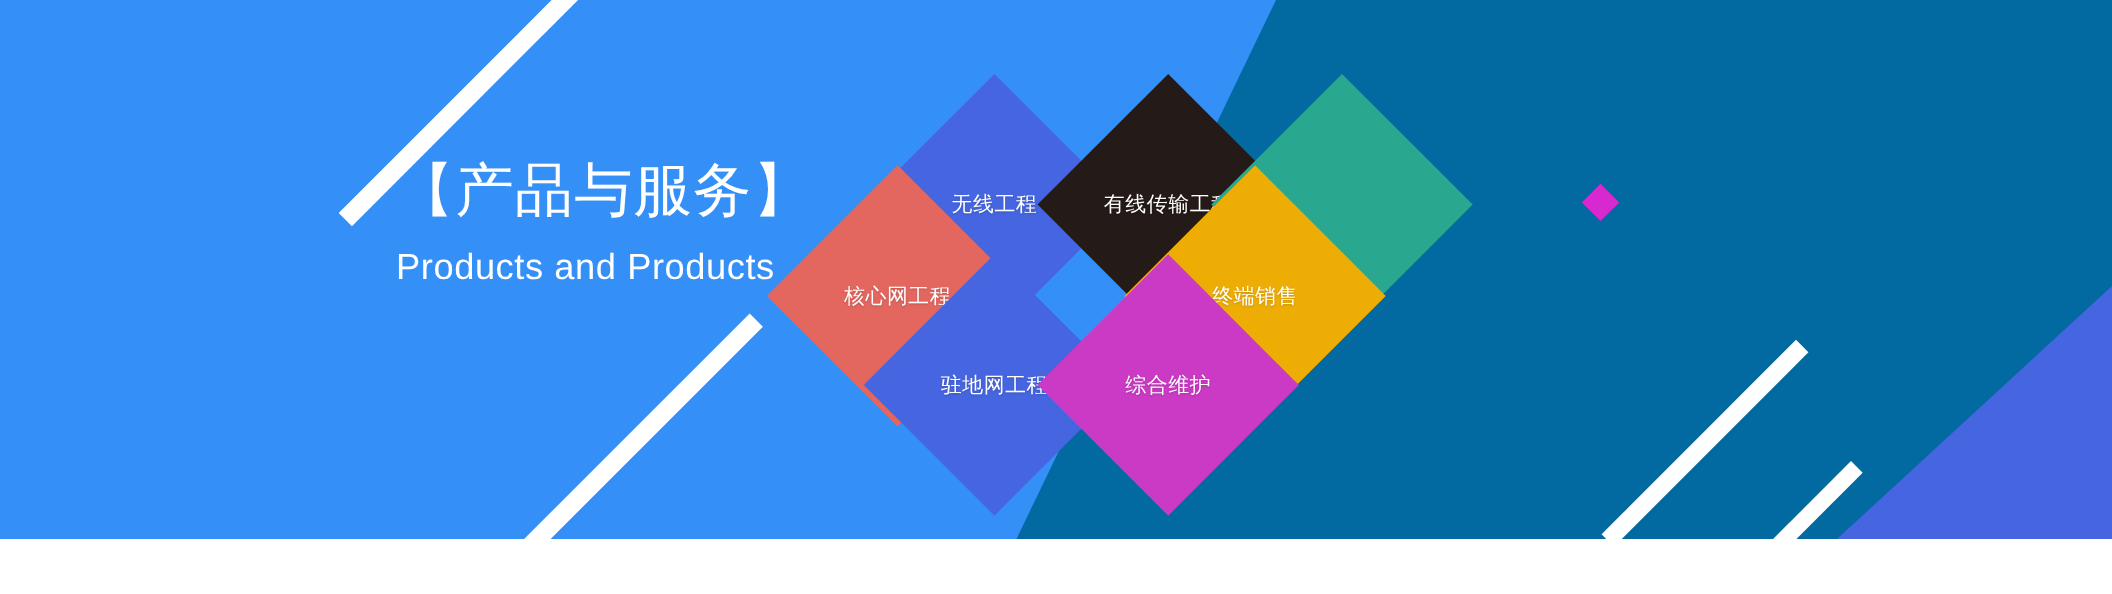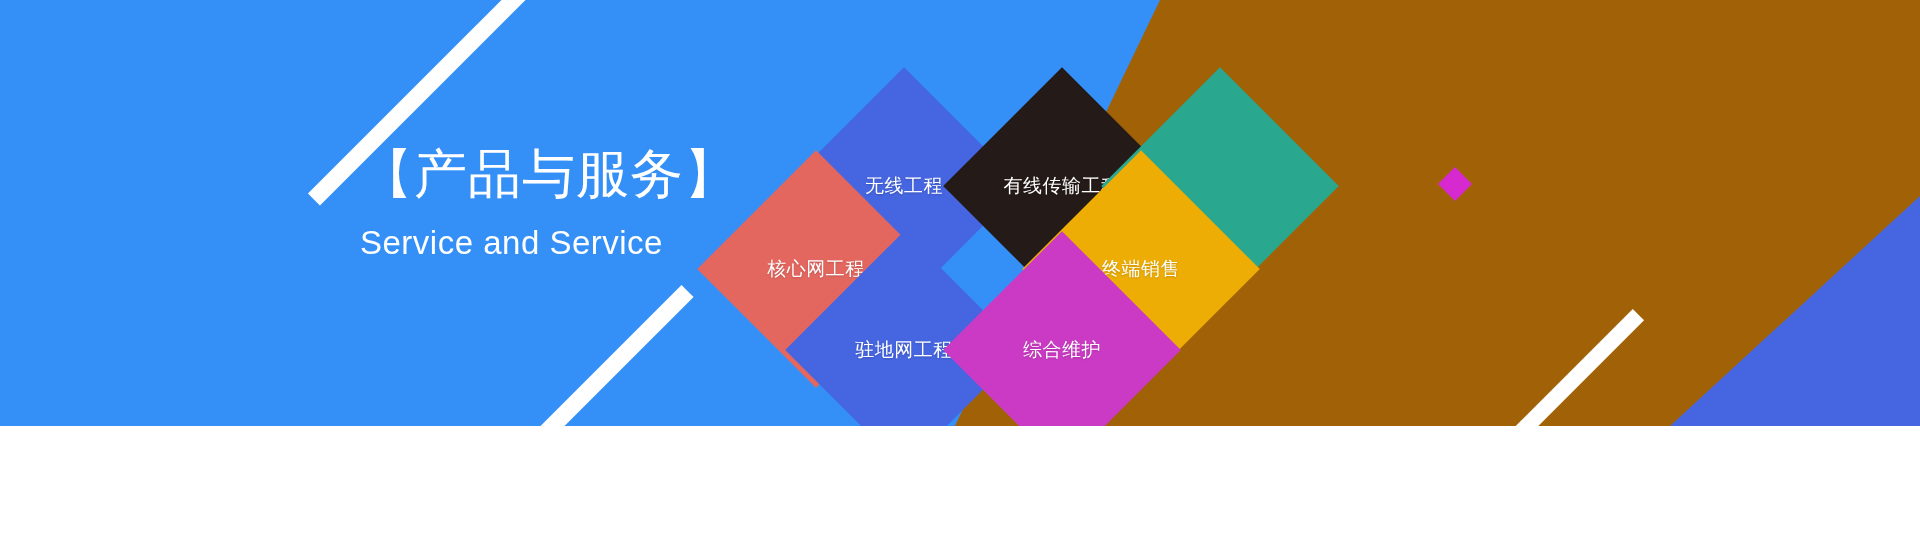--- a/index.html
+++ b/index.html
@@ -9,23 +9,23 @@
     width: 1920px;
     height: 540px;
     overflow: hidden;
     background: #ffffff;
     font-family: "Liberation Sans", "DejaVu Sans", sans-serif;
   }
 
   #banner {
     position: relative;
     width: 1920px;
-    height: 426px;
+    height: 490px;
     overflow: hidden;
-    background: #a16207;
+    background: #0369a1;
   }
 
   
   .blue-panel {
     position: absolute;
     left: 0;
     top: 0;
     width: 1160px;
     height: 540px;
     background: #3490f7;
@@ -150,21 +150,21 @@
 
   <div class="slash slash-top"></div>
   <div class="slash slash-bottom"></div>
   <div class="slash slash-right-1"></div>
   <div class="slash slash-right-2"></div>
 
   <div class="mini-diamond" style="left: 1443px; top: 172px; background: rgb(214, 42, 208);"></div>
 
   <div class="title-block" style="color: rgb(255, 255, 255);">
     <div class="title-cn">【产品与服务】</div>
-    <div class="title-en">Service and Service</div>
+    <div class="title-en">Products and Products</div>
   </div>
 
   <div class="diamond-layer">
       <div class="diamond" style="left: 820px; top: 102px; background: rgb(70, 101, 224);">
         <span class="dlabel">无线工程</span>
       </div>
       <div class="diamond" style="left: 978px; top: 102px; background: rgb(36, 26, 23);">
         <span class="dlabel">有线传输工程</span>
       </div>
       <div class="diamond" style="left: 1136px; top: 102px; background: rgb(42, 167, 143);"></div>

